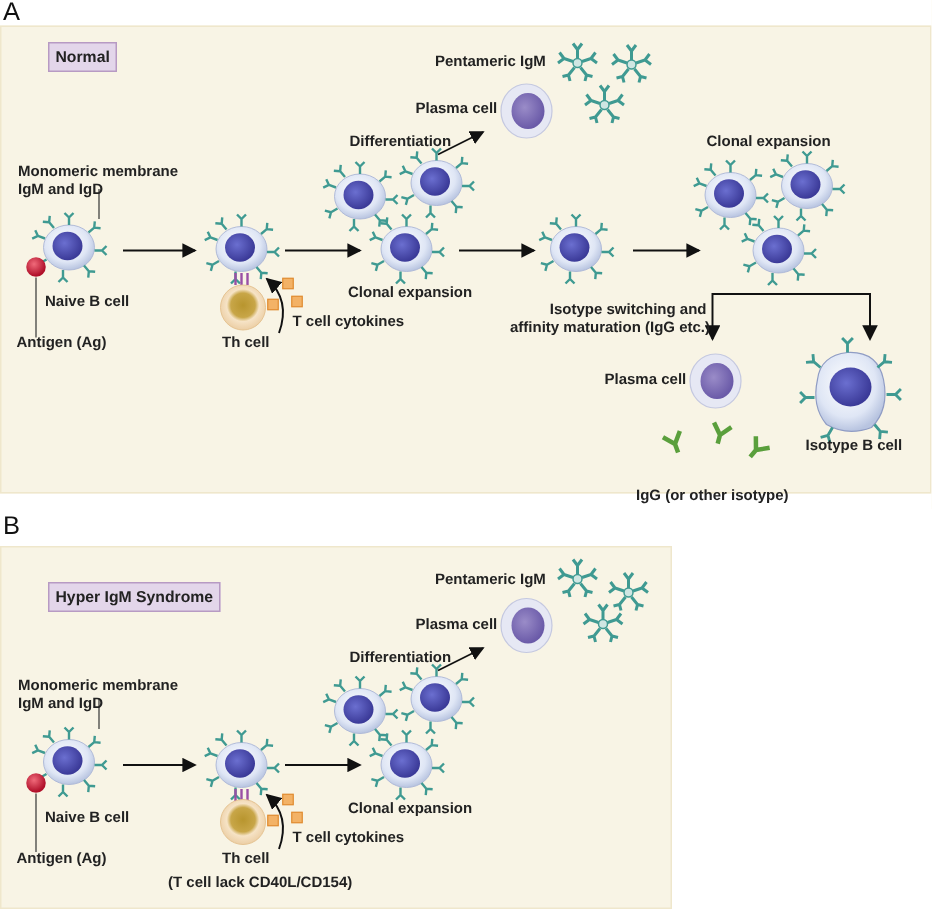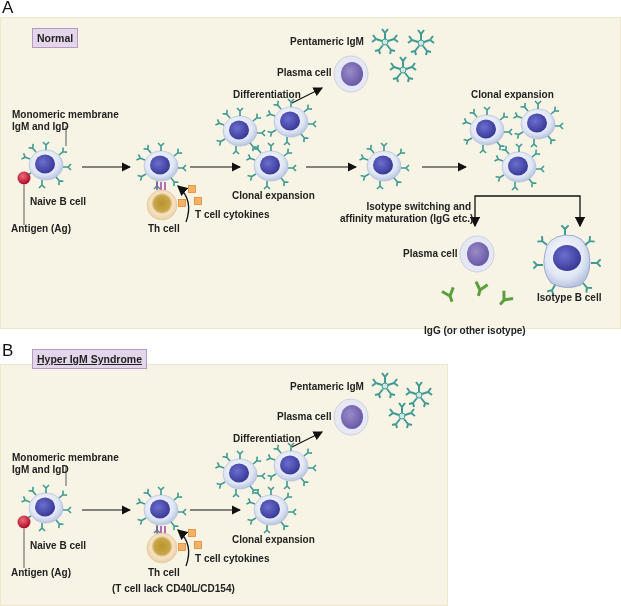--- a/index.html
+++ b/index.html
@@ -13,21 +13,21 @@
 </style>
 </head>
 <body>
 
 <div class="panel-letter" style="left:2px;top:-2px;">A</div>
 <div class="panel" style="left:0;top:17px;width:621px;height:312px;"></div>
 <div class="tag" style="left:7px;top:28px;">Normal</div>
 
 <div class="panel-letter" style="left:2px;top:341px;">B</div>
 <div class="panel" style="left:0;top:364px;width:448px;height:242px;"></div>
-<div class="tag" style="left:7px;top:349px;text-decoration:underline;">Hyper IgM Syndrome</div>
+<div class="tag" style="left:7px;top:388px;">Hyper IgM Syndrome</div>
 
 <svg class="layer" width="621" height="606">
   <defs>
     <marker id="ah" markerWidth="8" markerHeight="8" refX="7" refY="4" orient="auto">
       <path d="M0,0 L8,4 L0,8 z" fill="#111"></path>
     </marker>
     <radialGradient id="cellG" cx="45%" cy="40%" r="60%">
       <stop offset="0%" stop-color="#ffffff"></stop>
       <stop offset="70%" stop-color="#dfe6f5"></stop>
       <stop offset="100%" stop-color="#b8c4e0"></stop>

